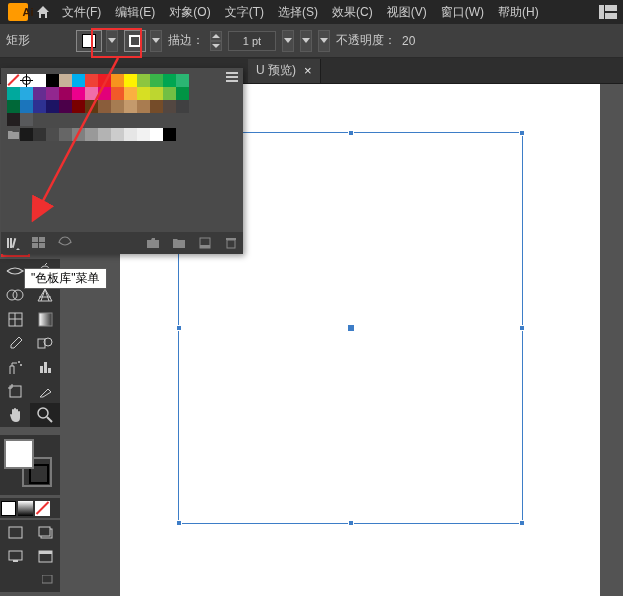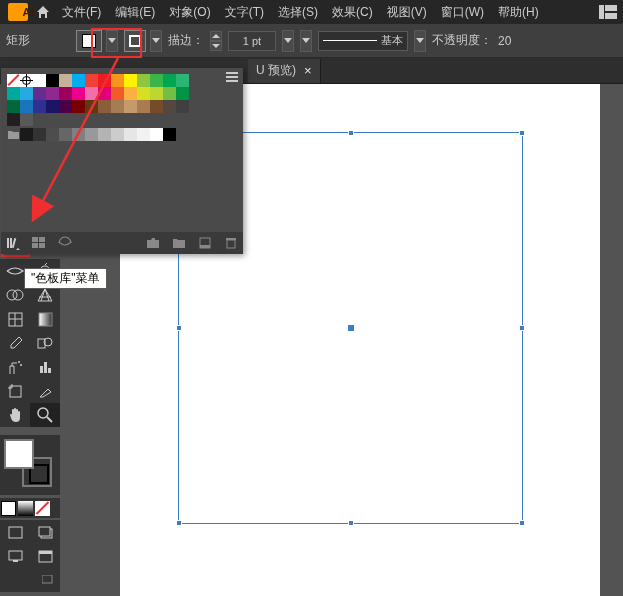--- a/index.html
+++ b/index.html
@@ -139,24 +139,20 @@
         <div class="caret" style="border-top-width:4px"></div>
       </div>
   </div>
   <input class="num-field" value="1 pt" style="">
   <div class="drop-btn">
       <div class="caret"></div>
     </div>
   <div class="drop-btn">
       <div class="caret"></div>
     </div>
-  <div class="stroke-style">
-    <div class="stroke-line"></div>
-    <span>基本</span>
-  </div>
   <div class="drop-btn">
       <div class="caret"></div>
     </div>
   <div class="cb-label">不透明度：</div>
   <div class="cb-label">20</div>
 </div>
 
 <div class="red-box" style="left:91px; top:28px; width:51px; height:30px;"></div>
 
 <div class="tabbar">

